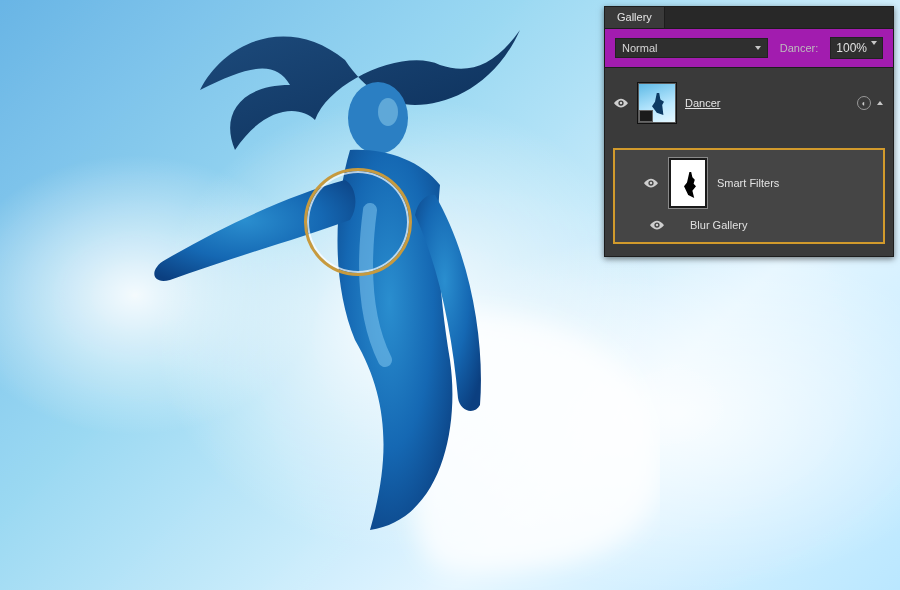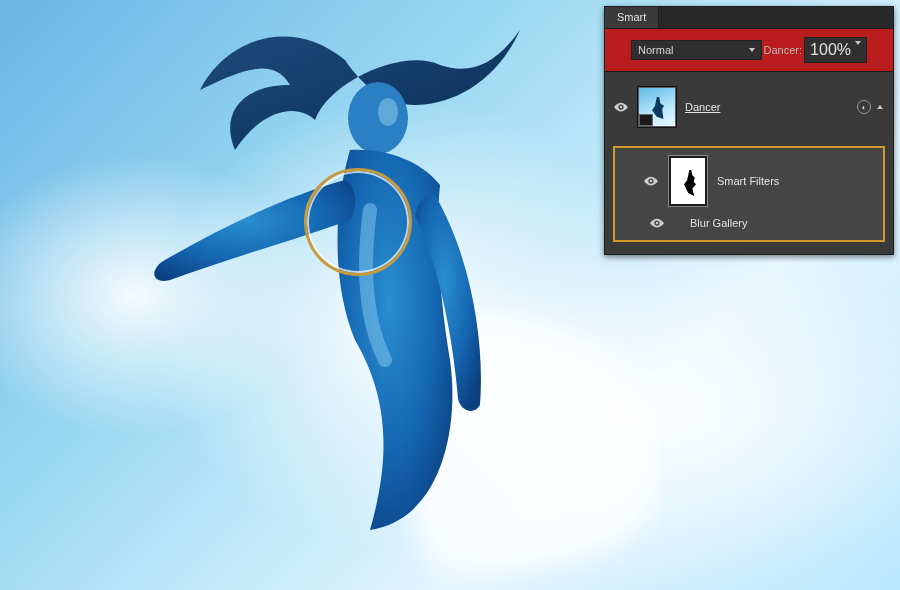--- a/index.html
+++ b/index.html
@@ -61,24 +61,24 @@
     border-right: 1px solid #1d1d1d;
     font-size: 11px;
   }
   .tab-rest {
     flex:1;
     background: #282828;
   }
   .options-row {
     display:flex;
     align-items:center;
-    gap: 2px;
-    padding: 8px 26px;
+    gap: 12px;
+    padding: 8px 10px;
     border-bottom: 1px solid #1d1d1d;
-    background: #b91c1c;
+    background: #a21caf;
   }
   .select {
     flex:1;
     display:flex;
     align-items:center;
     justify-content:space-between;
     background:#2f2f2f;
     border:1px solid #222;
     padding: 3px 6px;
     color:#d6d6d6;
@@ -87,21 +87,21 @@
   .chevron-down {
     width:0;height:0;
     border-left:3px solid transparent;
     border-right:3px solid transparent;
     border-top:4px solid #c7c7c7;
   }
   .opacity-label { color:#bdbdbd; font-size:11px; }
   .opacity-field {
     display:flex;gap:4px;
     background:#2f2f2f;border:1px solid #222;
-    padding:3px 5px;font-size:16px;color:#e0e0e0;
+    padding:3px 5px;font-size:12px;color:#e0e0e0;
   }
   .layers-list { padding: 10px 0 12px; background:#3a3a3a; }
   .layer-row {
     display:flex; align-items:center;
     padding: 4px 10px 4px 8px;
     gap:8px;
   }
   .eye {
     width:16px; height:14px;
     display:flex;align-items:center;justify-content:center;
@@ -137,21 +137,21 @@
     display:flex;align-items:center;justify-content:center;
     font-size:8px;color:#ccc;
   }
   .expand-caret {
     width:0;height:0;
     border-left:3px solid transparent;
     border-right:3px solid transparent;
     border-bottom:4px solid #c7c7c7;
   }
   .smart-block {
-    margin: 14px 8px 0 8px;
+    margin: 20px 8px 0 8px;
     border: 2px solid #d19a2c;
     background: #454545;
     padding: 6px 6px 8px 6px;
   }
   .smart-top {
     display:flex;align-items:center;gap:10px;
     padding: 2px 0 6px 22px;
   }
   .mask-thumb {
     width:38px;height:50px;
@@ -212,21 +212,21 @@
     <path d="M 295 185 C 330 245 345 330 340 395 C 335 405 320 402 318 388 C 312 320 298 255 275 205 C 278 190 288 183 295 185 Z" fill="url(#bodyGrad)"></path>
 
     <path d="M 230 200 C 222 260 225 310 245 350" stroke="#7fc5ee" stroke-width="14" fill="none" stroke-linecap="round" opacity="0.55"></path>
   </svg>
 </div>
 
 <div class="focus-ring"></div>
 
 <div class="panel">
   <div class="tab-bar">
-    <div class="tab">Smart</div>
+    <div class="tab">Gallery</div>
     <div class="tab-rest"></div>
   </div>
 
   <div class="options-row">
     <div class="select">
       <span>Normal</span>
       <span class="chevron-down"></span>
     </div>
     <span class="opacity-label">Dancer:</span>
     <div class="opacity-field">

